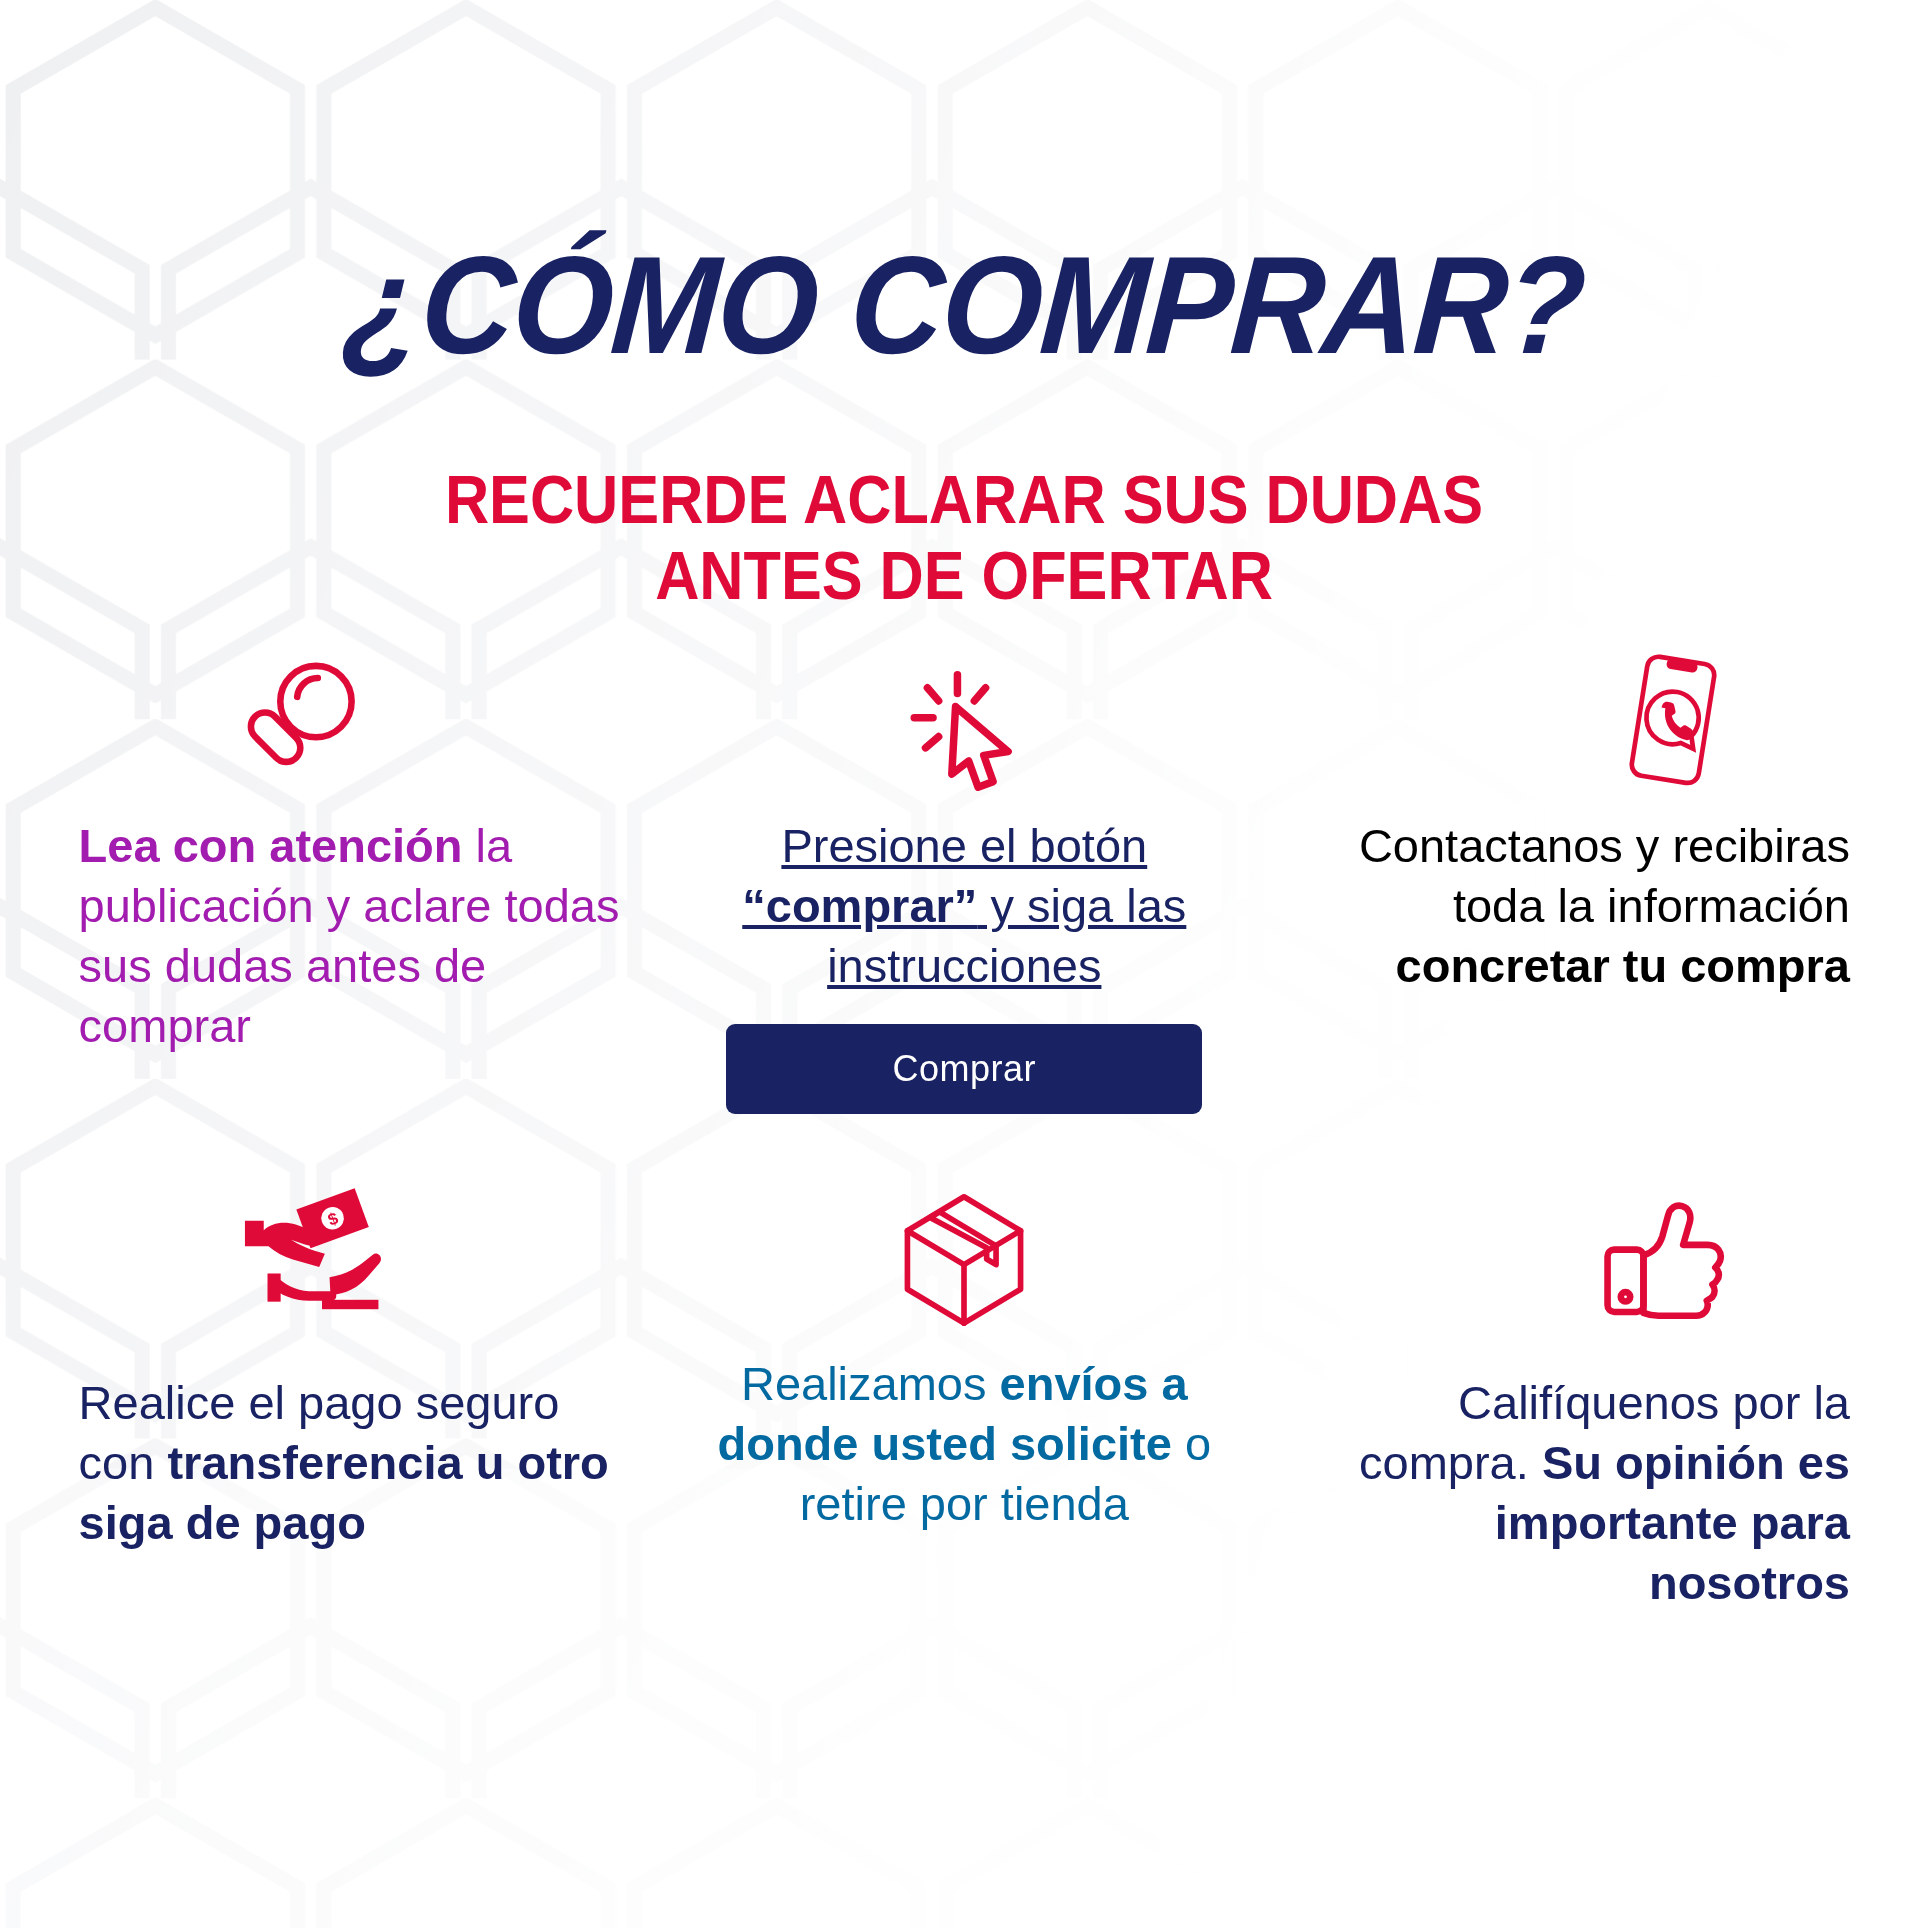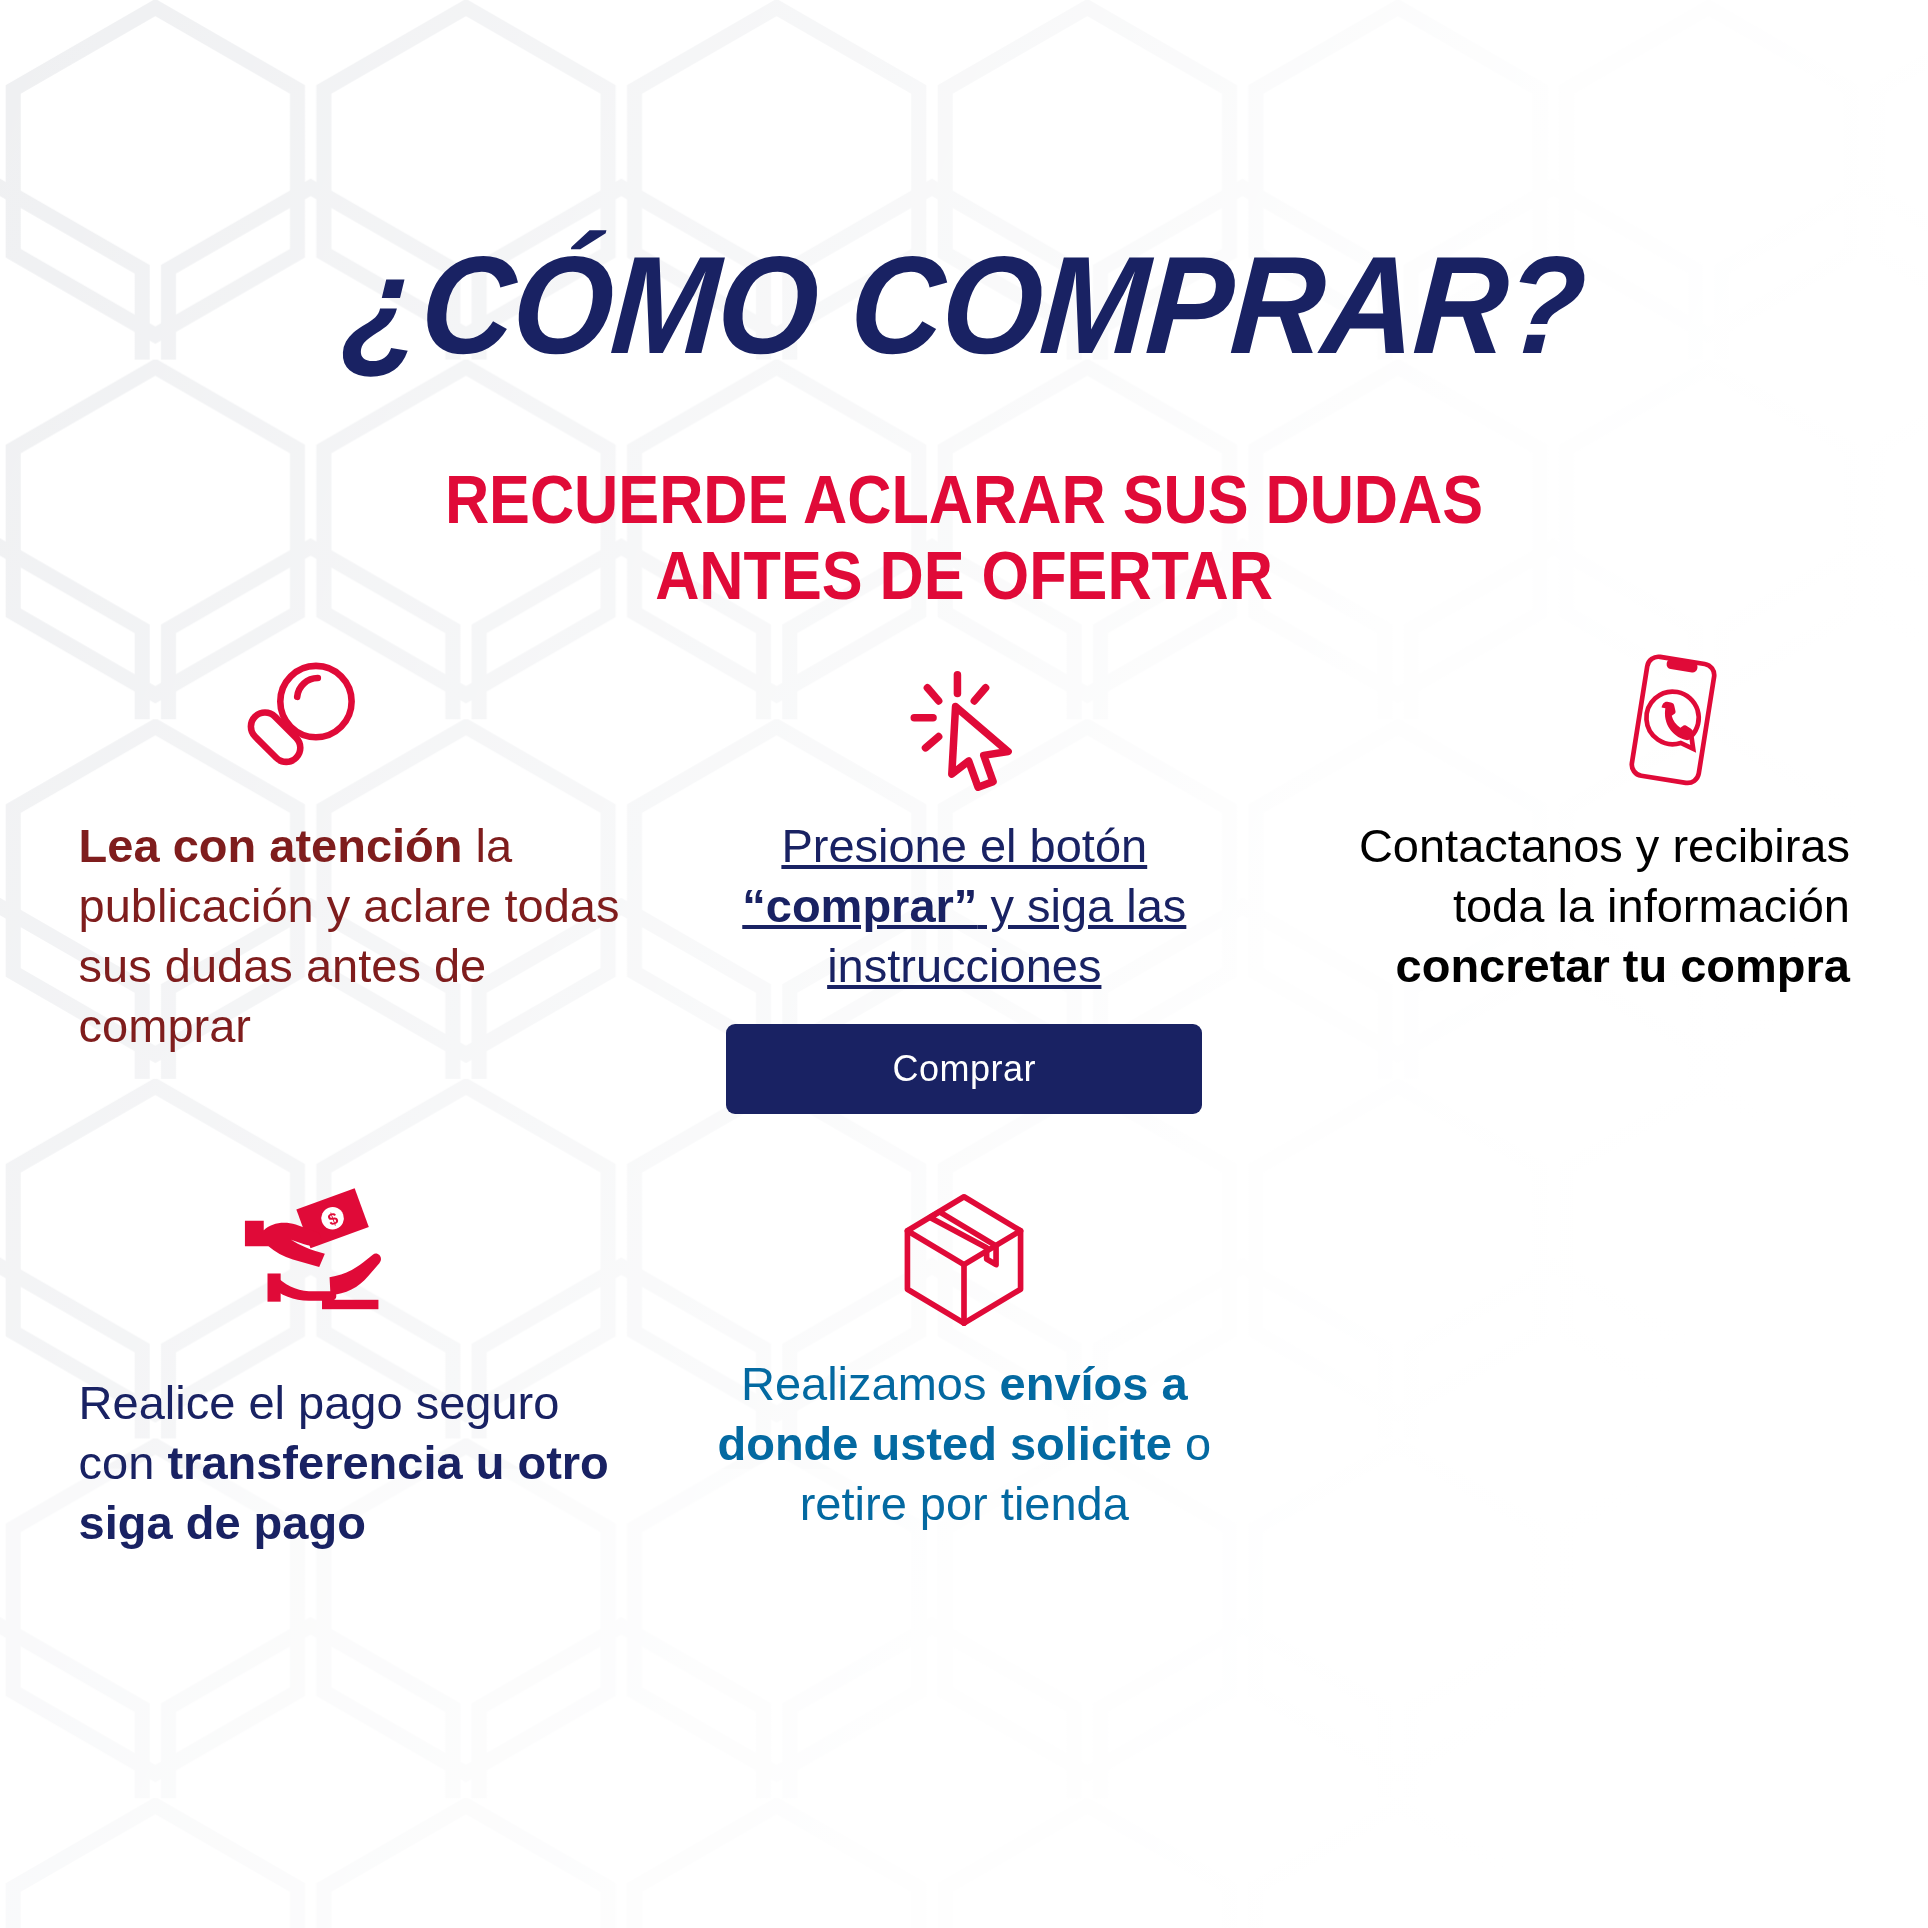--- a/index.html
+++ b/index.html
@@ -137,21 +137,21 @@
         <span>
           <svg width="122" height="132" viewBox="0 0 130 140">
             <g fill="none" stroke="#E00A38" stroke-width="7" stroke-linecap="round">
               <circle cx="82" cy="45" r="38"></circle>
               <path d="M62 40a22 22 0 0 1 22-20"></path>
               <rect x="8" y="68" width="62" height="30" rx="15" transform="rotate(45 39 83)"></rect>
             </g>
           </svg>
         </span>
       </div>
-      <div class="card-text align-left" style="color: #7f1d1d;"><b>Lea con atención</b><span> la publicación y aclare todas sus dudas antes de comprar</span></div>
+      <div class="card-text align-left" style="color: #a21caf;"><b>Lea con atención</b><span> la publicación y aclare todas sus dudas antes de comprar</span></div>
     </div>
 
     <div class="card">
       <div class="icon-row c-center">
         <span>
           <svg width="122" height="122" viewBox="0 0 130 130">
             <g stroke="#E00A38" stroke-width="8" stroke-linecap="round" fill="none">
               <line x1="58" y1="6" x2="58" y2="26"></line>
               <line x1="26" y1="20" x2="38" y2="34"></line>
               <line x1="12" y1="52" x2="32" y2="52"></line>
@@ -219,16 +219,33 @@
               <path d="M10 42 L70 78 L130 42"></path>
               <path d="M70 78 L70 140"></path>
               <path d="M44 22 L104 58 L104 78 L94 72 L94 60 L34 28 Z"></path>
             </g>
           </svg>
         </span>
       </div>
       <div class="card-text align-center" style="color: #0369a1; margin-top: 26px;"><span>Realizamos </span><b>envíos a donde usted solicite</b><span> o retire por tienda</span></div>
     </div>
 
+    <div class="card row2">
+      <div class="icon-row c-right">
+        <span>
+          <svg width="137" height="137" viewBox="0 0 145 145">
+            <g fill="none" stroke="#E00A38" stroke-width="7" stroke-linejoin="round" stroke-linecap="round">
+              <rect x="8" y="62" width="38" height="66" rx="7"></rect>
+              <circle cx="27" cy="112" r="5"></circle>
+              <path d="M46 68 c10 -3 17 -10 20 -20 l6 -22 c2 -8 8 -12 15 -10
+                       7 2 10 9 8 17 l-7 24 h26 c10 0 16 8 13 17 -1 3 -3 5 -5 7
+                       4 3 5 9 2 13 -1 2 -3 4 -5 5 3 4 3 9 0 13 -2 2 -4 3 -6 4
+                       2 4 1 10 -3 13 -2 2 -5 3 -8 3 h-40 c-6 0 -11 -1 -16 -3 Z"></path>
+            </g>
+          </svg>
+        </span>
+      </div>
+      <div class="card-text align-right" style="color: rgb(25, 34, 99);"><span>Califíquenos por la compra. </span><b>Su opinión es importante para nosotros</b></div>
+    </div>
 
   </div>
 </div>
 
 
 </body></html>

